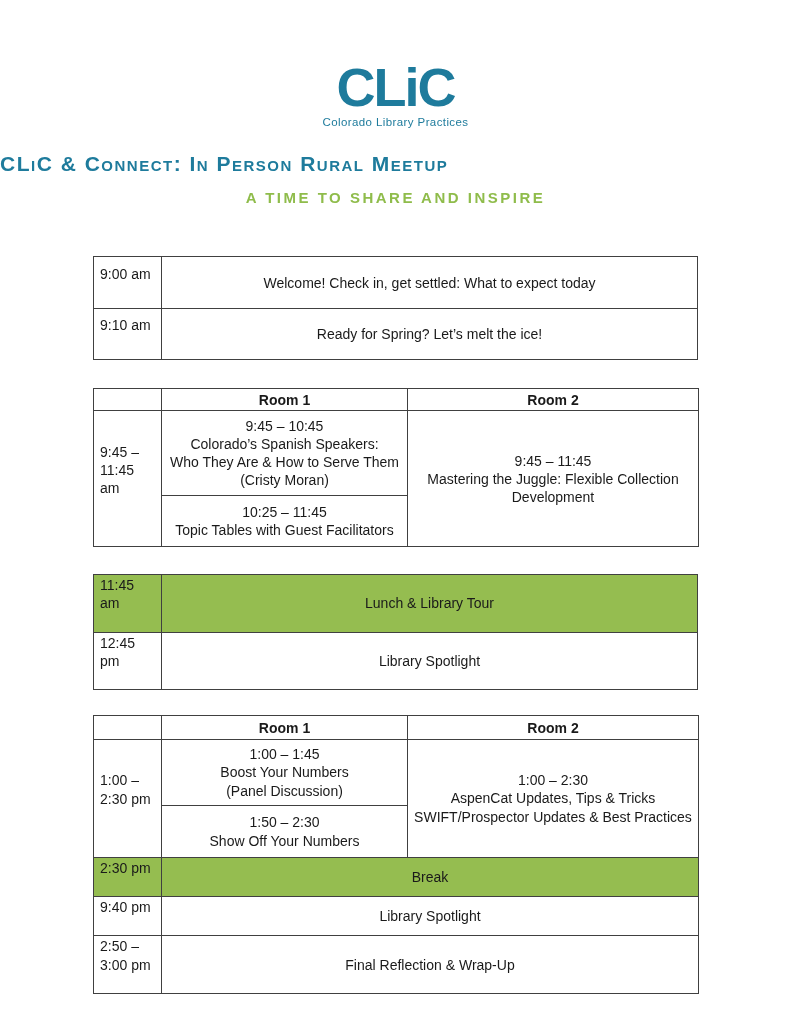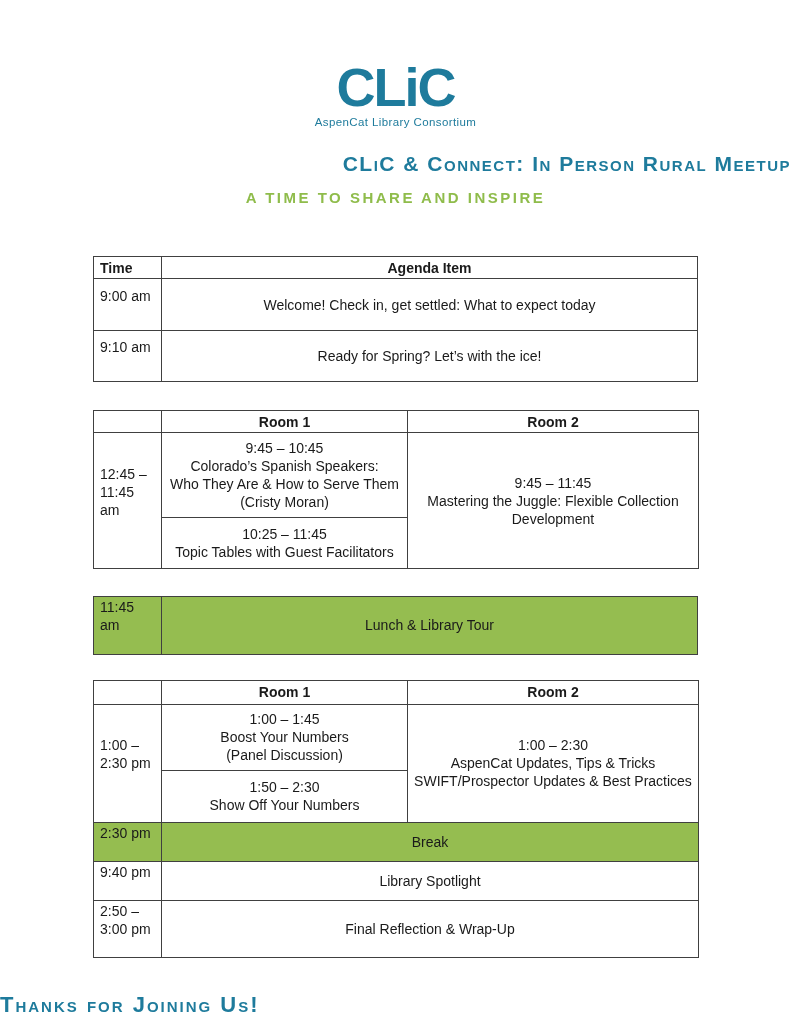--- a/index.html
+++ b/index.html
@@ -19,21 +19,21 @@
     font-size:54px; font-weight:bold; line-height:0.95;
     color:var(--teal, #1E7B9C); letter-spacing:-2px;
   }
   .logo-tagline {
     font-size:11.5px; color:var(--teal, #1E7B9C);
     margin-top:3px; letter-spacing:0.4px;
   }
 
   
   .page-title {
-    margin-top:24px; text-align:right;
+    margin-top:24px; text-align:left;
     font-variant:small-caps; font-weight:bold;
     font-size:21px; letter-spacing:1.5px;
     color:var(--teal, #1E7B9C);
   }
   .page-subtitle {
     margin-top:13px; text-align:center;
     font-weight:bold; font-size:15px; letter-spacing:2.5px;
     color:var(--green-text, #8FBC4B);
   }
 
@@ -68,63 +68,59 @@
     color:var(--teal, #1E7B9C);
   }
 </style>
 </head>
 <body>
 
 <div class="page">
 
   <div class="logo-block">
     <div class="logo-text">CLiC</div>
-    <div class="logo-tagline">AspenCat Library Consortium</div>
+    <div class="logo-tagline">Colorado Library Practices</div>
   </div>
 
   <div class="page-title">CLiC &amp; Connect: In Person Rural Meetup</div>
   <div class="page-subtitle">A TIME TO SHARE AND INSPIRE</div>
 
   <div class="tables-wrap">
 
     <table class="t-agenda">
       <colgroup>
           <col class="c-time">
           <col>
         </colgroup>
       <tbody>
-          <tr style="height:22px">
-        <th class="head-time">Time</th>
-        <th class="head-center">Agenda Item</th>
-      </tr>
       <tr style="height:52px">
         <td class="time-cell">9:00 am</td>
         <td class="item-cell">Welcome!  Check in, get settled: What to expect today</td>
       </tr>
       <tr style="height:51px">
         <td class="time-cell">9:10 am</td>
-        <td class="item-cell">Ready for Spring? Let’s with the ice!</td>
+        <td class="item-cell">Ready for Spring? Let’s melt the ice!</td>
       </tr>
     </tbody>
       </table>
 
     <table class="t-morning">
       <colgroup>
           <col class="c-time">
           <col class="c-room1">
           <col class="c-room2">
         </colgroup>
       <tbody>
           <tr style="height:22px">
         <th></th>
         <th class="head-center">Room 1</th>
         <th class="head-center">Room 2</th>
       </tr>
       <tr style="height:85px">
-        <td class="time-cell" rowspan="2">12:45 –
+        <td class="time-cell" rowspan="2">9:45 –
 11:45 am</td>
         <td class="item-cell">9:45 – 10:45
 Colorado’s Spanish Speakers:
 Who They Are &amp; How to Serve Them
 (Cristy Moran)</td>
         <td class="item-cell" rowspan="2">9:45 – 11:45
 Mastering the Juggle: Flexible Collection Development</td>
       </tr>
       <tr style="height:51px">
         <td class="item-cell">10:25 – 11:45
@@ -135,20 +131,24 @@
 
     <table class="t-midday">
       <colgroup>
           <col class="c-time">
           <col>
         </colgroup>
       <tbody>
           <tr style="height:20px" class="hl">
         <td class="time-cell">11:45 am</td>
         <td class="item-cell">Lunch &amp; Library Tour</td>
+      </tr>
+      <tr style="height:20px">
+        <td class="time-cell">12:45 pm</td>
+        <td class="item-cell">Library Spotlight</td>
       </tr>
     </tbody>
       </table>
 
     <table class="t-afternoon">
       <colgroup>
           <col class="c-time">
           <col class="c-room1">
           <col class="c-room2">
         </colgroup>

